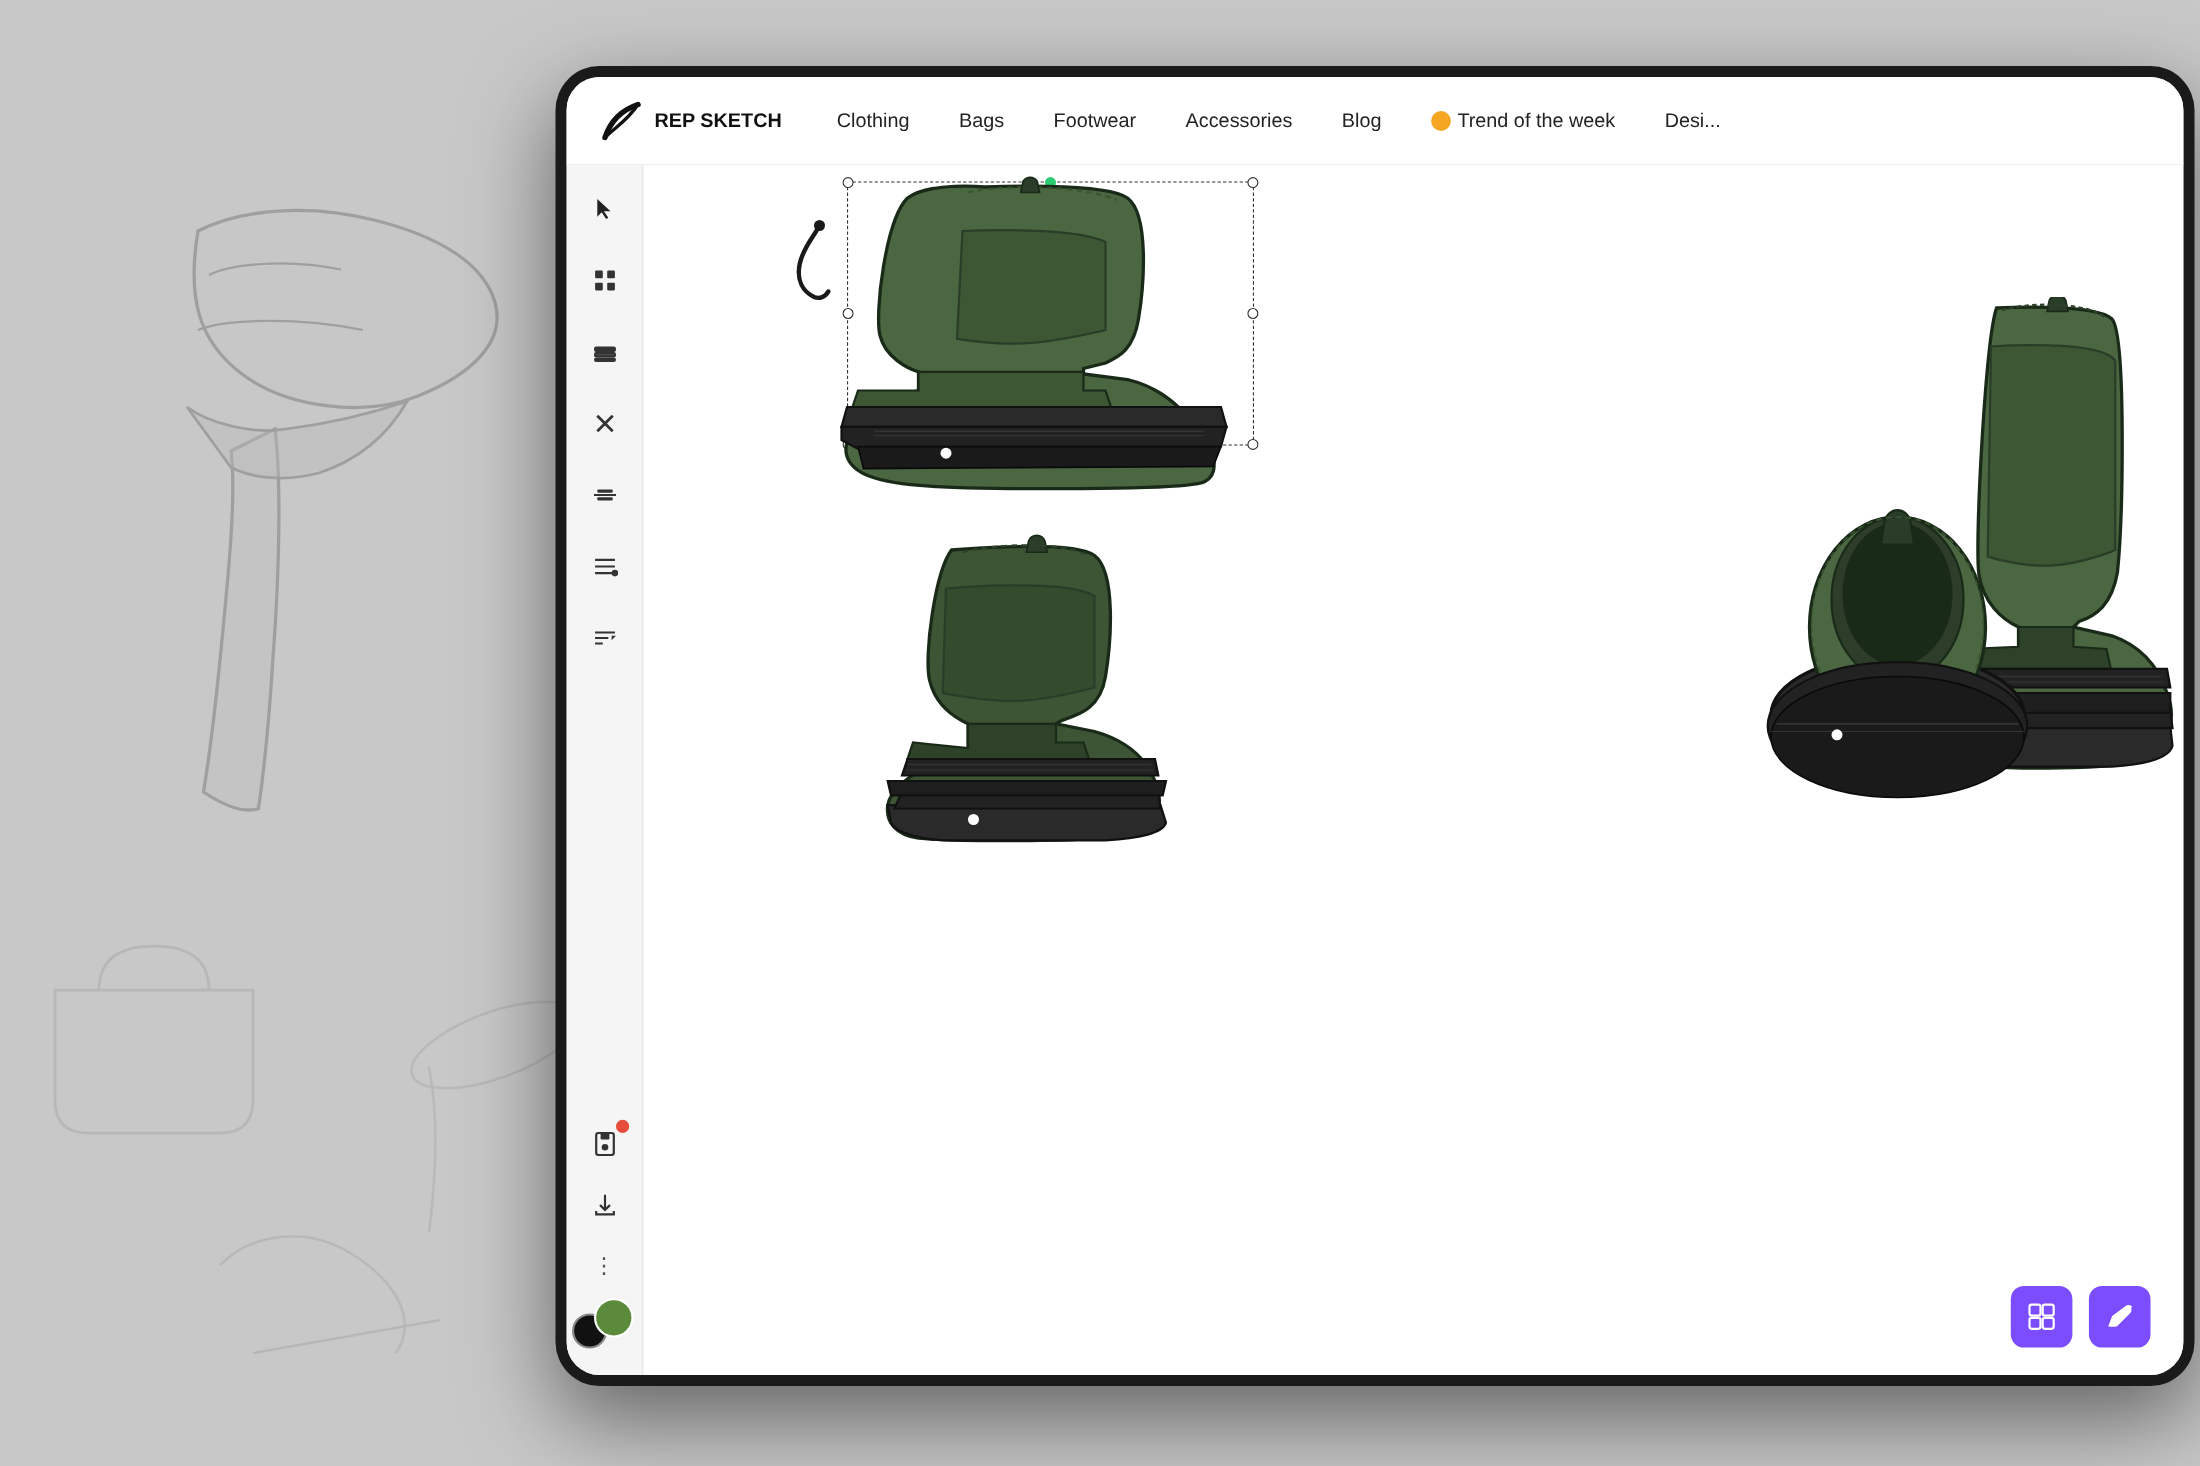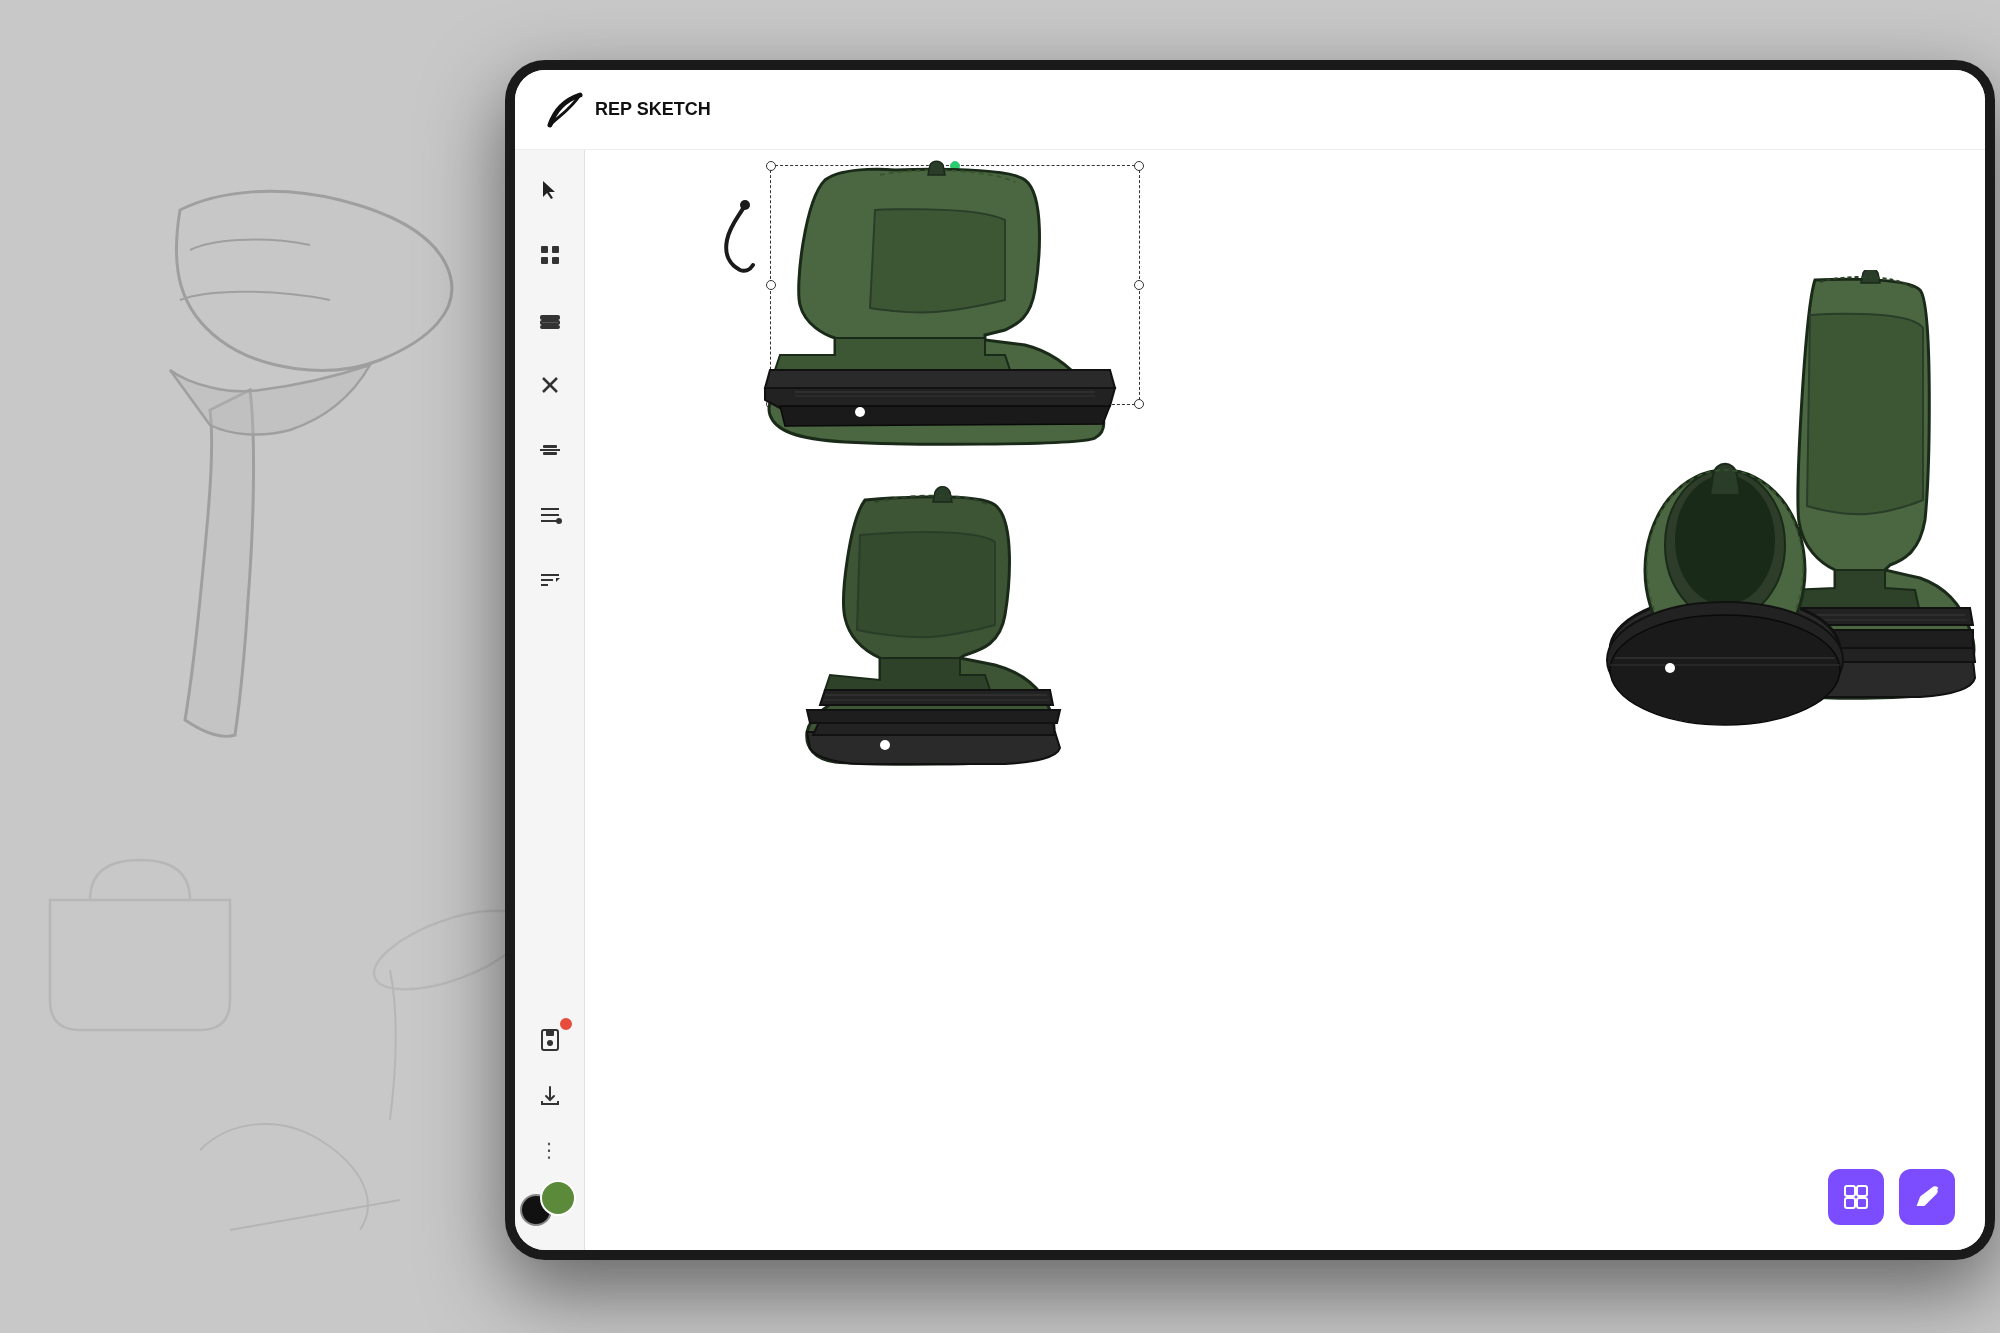--- a/index.html
+++ b/index.html
@@ -309,20 +309,32 @@
     <nav class="navbar">
 
       <div class="logo-area">
         <svg class="logo-icon" viewBox="0 0 40 40">
           <path d="M5,35 C10,20 20,10 35,5" stroke="#111" stroke-width="5" fill="none" stroke-linecap="round"></path>
           <path d="M5,35 C15,25 25,20 35,5" stroke="#111" stroke-width="3" fill="none" stroke-linecap="round"></path>
         </svg>
         <div class="logo-text">REP SKETCH</div>
       </div>
 
+      <div class="nav-links">
+        <a class="nav-link">Clothing</a>
+        <a class="nav-link">Bags</a>
+        <a class="nav-link">Footwear</a>
+        <a class="nav-link">Accessories</a>
+        <a class="nav-link">Blog</a>
+        <div class="nav-link-trend-badge">
+          <span class="orange-dot"></span>
+          <span>Trend of the week</span>
+        </div>
+        <a class="nav-link">Desi...</a>
+      </div>
     </nav>
 
     <div class="main-content">
 
       <div class="toolbar">
 
         <div class="tool-btn">
           <svg viewBox="0 0 24 24" fill="none" stroke="currentColor" stroke-width="2">
             <path d="M5,3 L5,19 L9,15 L13,21 L15,20 L11,14 L17,14 Z" fill="#222" stroke="none"></path>
           </svg>

